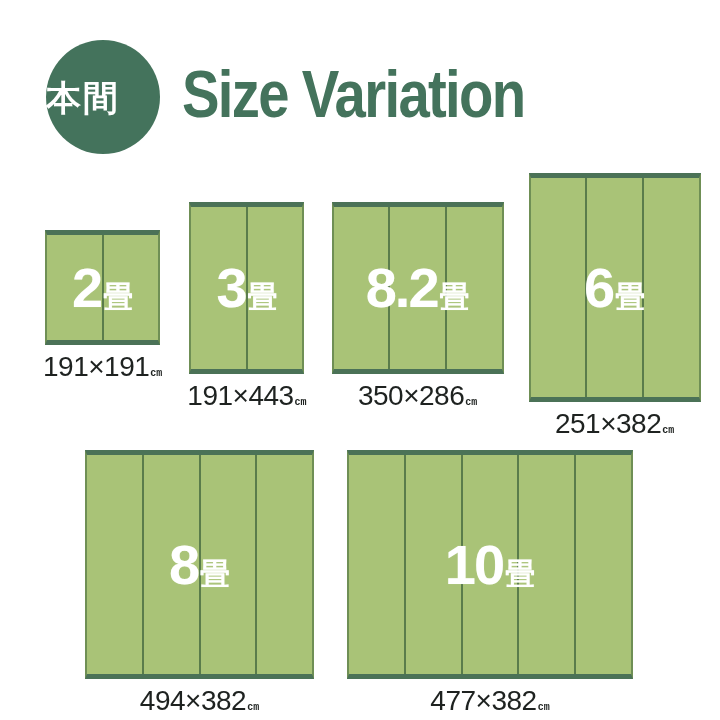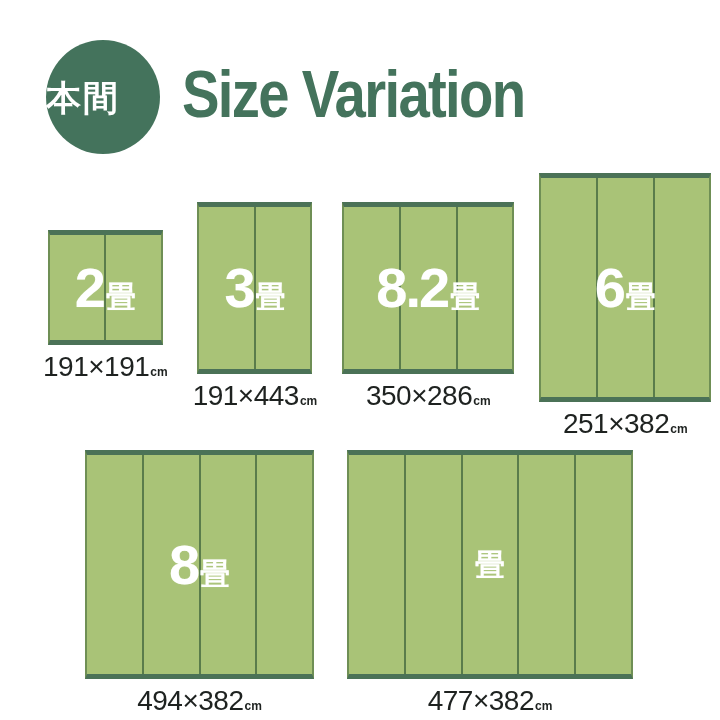--- a/index.html
+++ b/index.html
@@ -135,22 +135,23 @@
     color: var(--ink);
     line-height: 1.2;
     white-space: nowrap;
   }
   .dim-num {
     font-size: 28px;
     font-weight: normal;
     letter-spacing: -0.5px;
   }
   .dim-unit {
-    font-size: 12px;
-    font-weight: bold;
+    font-size: 10px;
+    font-weight: bold;
+    font-family: Liberation Mono, monospace;
   }
 </style>
 </head>
 <body>
 
 <div id="canvas">
 
   <div class="badge">
     <span class="badge-text">本間</span>
   </div>
@@ -247,20 +248,21 @@
     <div class="dim">
       <span class="dim-num">494×382</span>
       <span class="dim-unit">cm</span>
     </div>
   </div>
 
   <div class="mat-card">
     <div class="mat" style="width: 286px; height: 229px;">
       <div class="mat-label">
         <span class="mat-label-inner">
+          <span class="mat-count">10</span>
           <span class="mat-count-unit">畳</span>
         </span>
       </div>
     <div class="mat-panel"></div>
           <div class="mat-panel"></div>
           <div class="mat-panel"></div>
           <div class="mat-panel"></div>
           <div class="mat-panel"></div>
         </div>
     <div class="dim">

